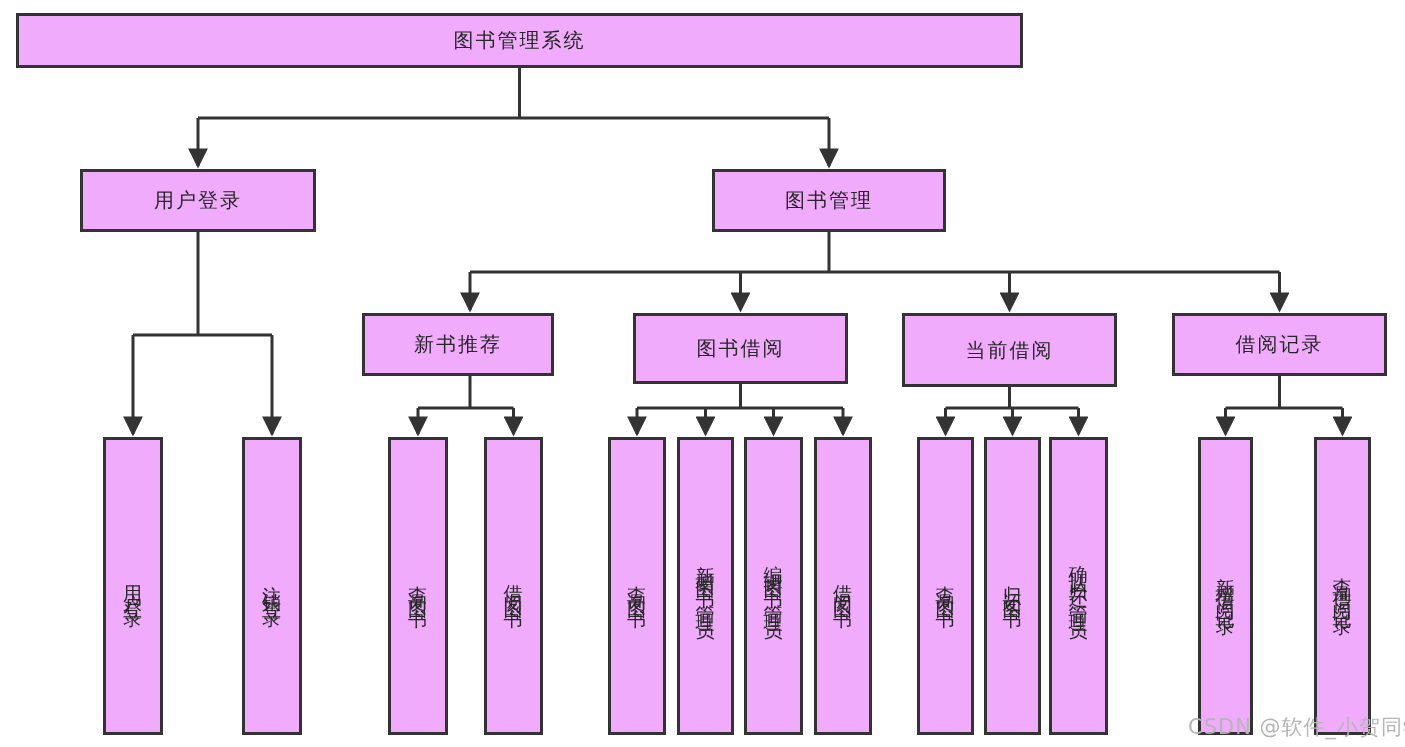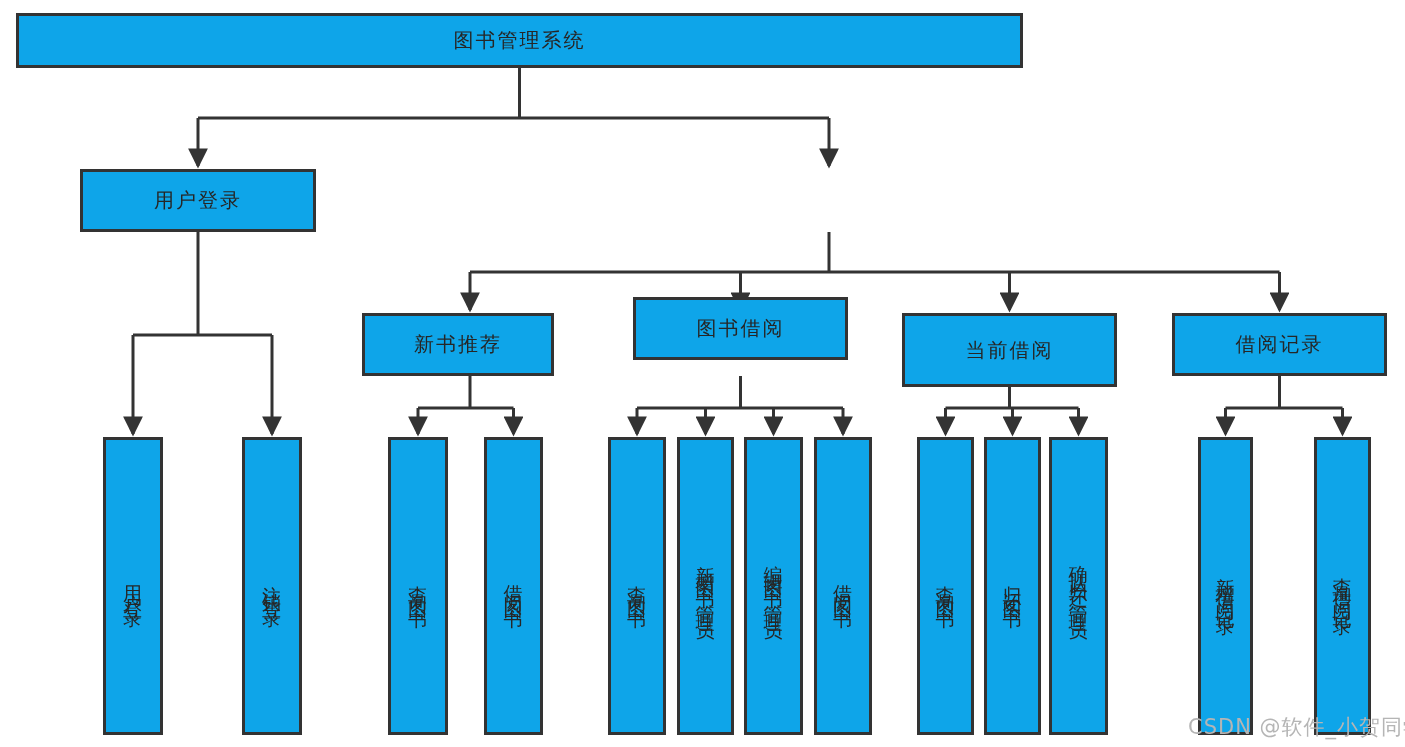--- a/index.html
+++ b/index.html
@@ -5,21 +5,21 @@
   html,body{margin:0;padding:0;background:#ffffff;}
   .canvas{
     position:relative;width:1405px;height:747px;background:#ffffff;
     font-family:"DejaVu Sans","Liberation Sans",sans-serif;overflow:hidden;color:#262626;
   }
   .wires{position:absolute;left:0;top:0;width:1405px;height:747px;}
   .wires path{stroke:#333333;stroke-width:3;fill:none;}
   .wires marker path{fill:#333333;stroke:none;}
   .arrow{marker-end:url(#ah);}
   .box{
-    position:absolute;box-sizing:border-box;border:3px solid #333333;background:#0ea5e9;
+    position:absolute;box-sizing:border-box;border:3px solid #333333;background:#f0abfc;
     display:flex;align-items:center;justify-content:center;
   }
   .box.h{font-size:20px;letter-spacing:2px;white-space:nowrap;}
   .box.v .vtext{
     writing-mode:vertical-rl;text-orientation:mixed;
     font-size:19px;letter-spacing:8px;line-height:1;white-space:nowrap;
   }
   .watermark{
     position:absolute;left:1188px;top:713px;font-size:21px;letter-spacing:1px;
     color:#b5b5b5;white-space:nowrap;z-index:3;
@@ -93,25 +93,28 @@
     </g>
   </svg>
 
   <div class="box h" style="left:16px;top:13px;width:1007px;height:55px">
     <span>图书管理系统</span>
   </div>
 
   <div class="box h" style="left:80px;top:169px;width:236px;height:63px">
     <span>用户登录</span>
   </div>
+  <div class="box h" style="left:712px;top:169px;width:234px;height:63px">
+    <span>图书管理</span>
+  </div>
 
   <div class="box h" style="left:362px;top:313px;width:192px;height:63px">
     <span>新书推荐</span>
   </div>
-  <div class="box h" style="left:633px;top:297px;width:215px;height:63px">
+  <div class="box h" style="left:633px;top:313px;width:215px;height:71px">
     <span>图书借阅</span>
   </div>
   <div class="box h" style="left:902px;top:313px;width:215px;height:74px">
     <span>当前借阅</span>
   </div>
   <div class="box h" style="left:1172px;top:313px;width:215px;height:63px">
     <span>借阅记录</span>
   </div>
 
   <div class="box v" style="left:103px;top:437px;width:60px;height:298px">

